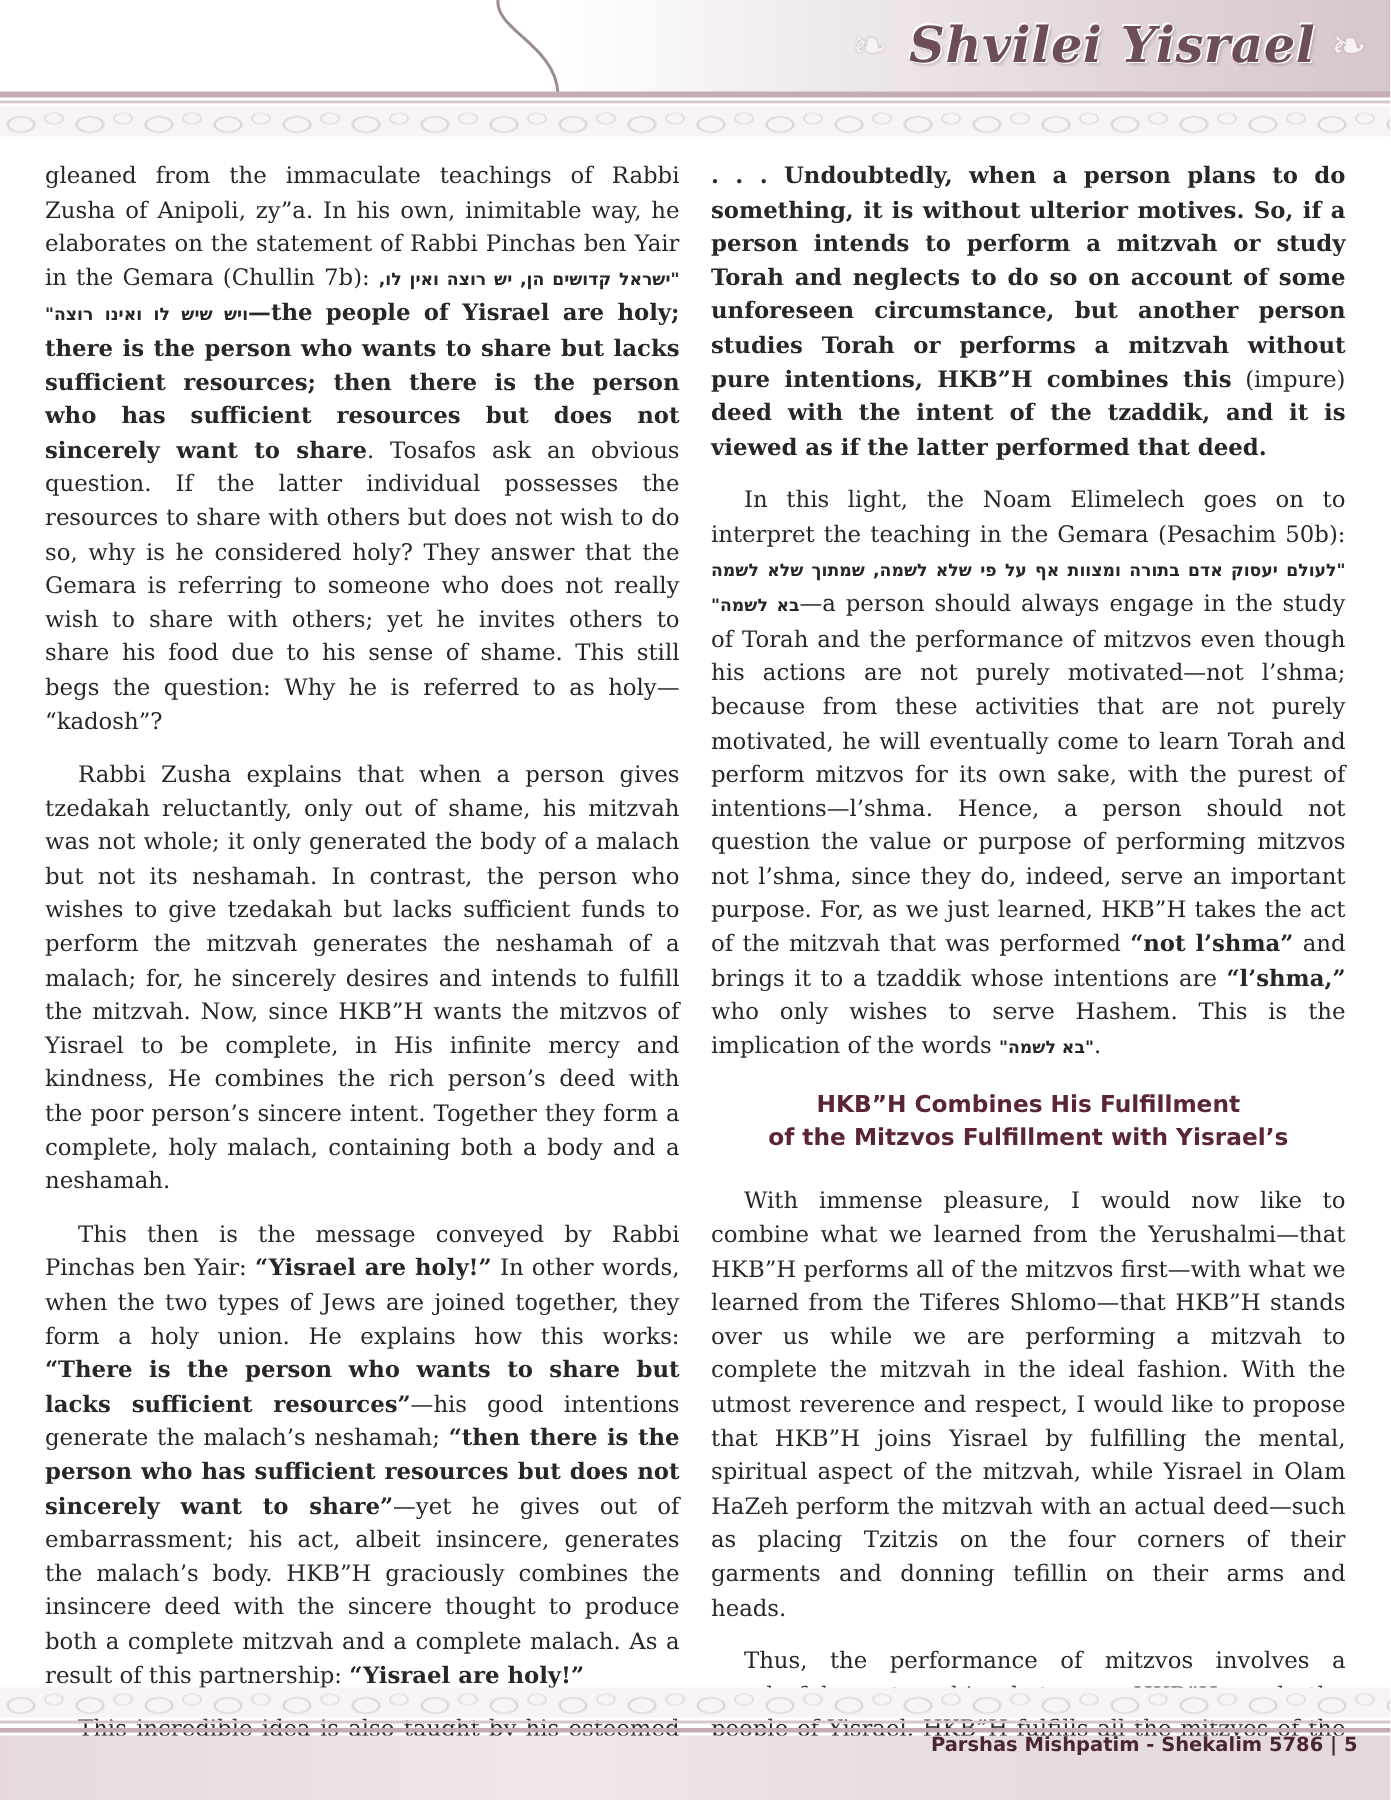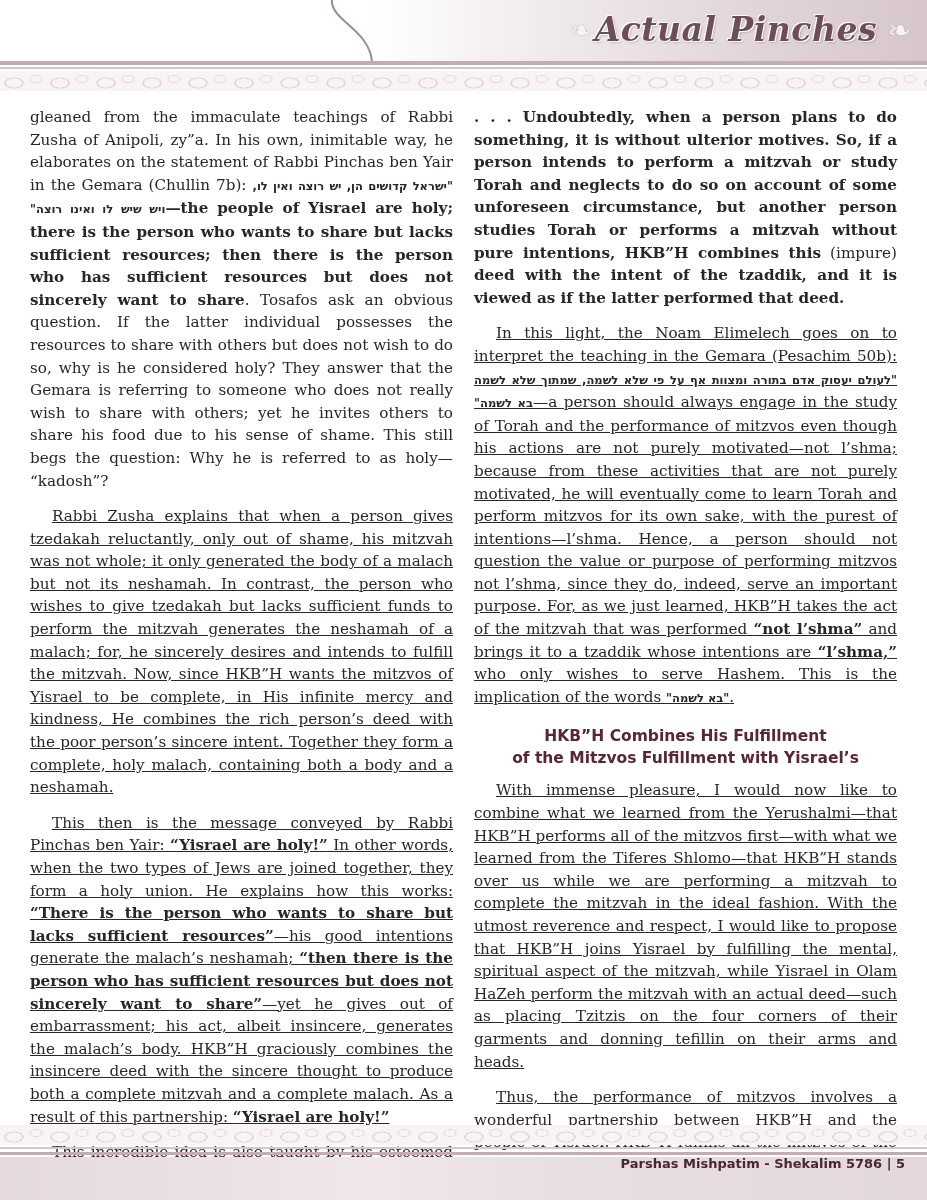--- a/index.html
+++ b/index.html
@@ -37,27 +37,27 @@
       radial-gradient(ellipse 10px 6px at 36px 8px, transparent 50%, #e1d6d9 58%, transparent 72%);
     background-size:46px 20px;
     background-color:#f8f4f5;
   }
 
   
   .col { position:absolute; top:106px; width:423px; font-size:15.2px; line-height:22.6px; text-align:justify; }
   .col-left { left:30px; }
   .col-right { left:474px; }
   .col p { margin:0 0 13px 0; }
-  .indent { text-indent:22px;text-decoration:underline; }
+  .indent { text-indent:22px; }
   .b { font-weight:bold; }
   .he { font-family:"DejaVu Sans", sans-serif; font-size:11.5px; font-weight:bold; direction:rtl; unicode-bidi:embed; }
   .section-heading {
     font-family:"DejaVu Sans", "Liberation Sans", sans-serif; font-weight:bold;
     color:#5a2535; text-align:center; font-size:15.5px; line-height:22px;
-    margin:16px 0 10px 0;
+    margin:16px 0 20px 0;
   }
 
   
   .footer { position:absolute; left:0; top:1120px; width:927px; height:80px; }
   .footer-band {
     position:absolute; left:0; top:37px; width:927px; height:43px;
     background:linear-gradient(90deg,#e5d9dc 0%,#efe7e9 40%,#e8dfe1 60%,#e3d7da 100%);
   }
   .footer-text {
     position:absolute; right:22px; top:36px;
@@ -69,21 +69,21 @@
 <body>
 
 <div class="left-edge"></div>
 
 <div class="header">
   <div class="header-band"></div>
   <svg class="header-curve" viewBox="0 0 60 62">
     <path d="M2 0 C 0 20, 40 30, 42 62" stroke="#9c8c91" stroke-width="2" fill="none"></path>
   </svg>
   <span class="swirl swirl-left">❧</span>
-  <div class="header-title">Actual Pinches</div>
+  <div class="header-title">Shvilei Yisrael</div>
   <span class="swirl swirl-right">❧</span>
   <div class="rule-thick" style="top:61px;"></div>
   <div class="rule-thin" style="top:67px;"></div>
   <div class="ornament" style="top:71px;"></div>
 </div>
 
 <div class="col col-left">
   <p>
     <span>gleaned from the immaculate teachings of Rabbi Zusha of Anipoli, zy”a. In his own, inimitable way, he elaborates on the statement of Rabbi Pinchas ben Yair in the Gemara (Chullin 7b): </span><span class="he">"ישראל קדושים הן, יש רוצה ואין לו, ויש שיש לו ואינו רוצה"</span><span class="b">—the people of Yisrael are holy; there is the person who wants to share but lacks sufficient resources; then there is the person who has sufficient resources but does not sincerely want to share</span><span>. Tosafos ask an obvious question. If the latter individual possesses the resources to share with others but does not wish to do so, why is he considered holy? They answer that the Gemara is referring to someone who does not really wish to share with others; yet he invites others to share his food due to his sense of shame. This still begs the question: Why he is referred to as holy— “kadosh”?</span>
   </p>

